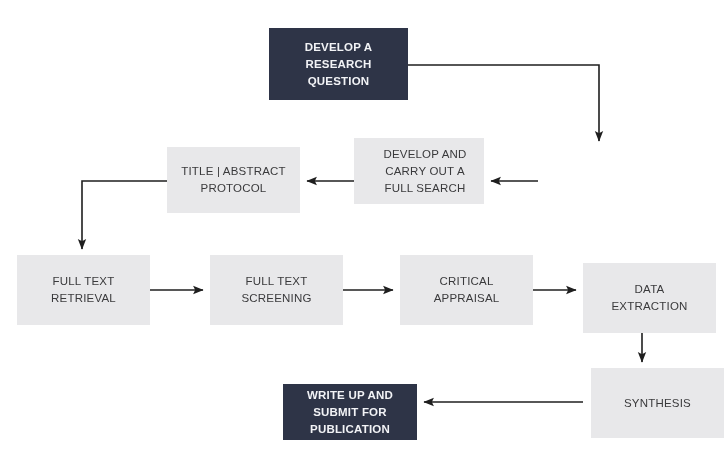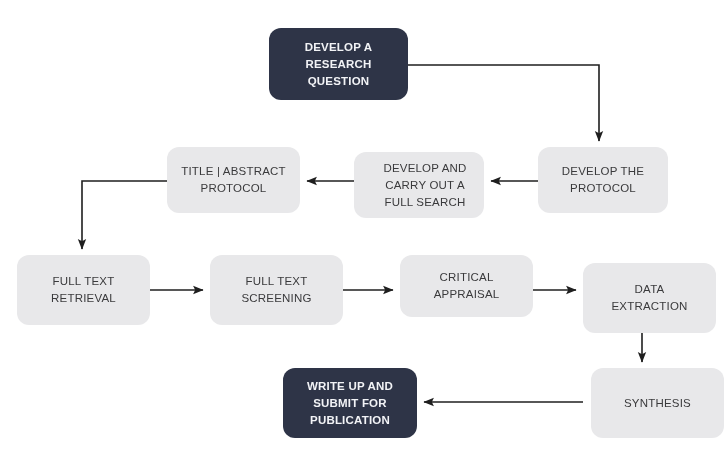--- a/index.html
+++ b/index.html
@@ -23,21 +23,21 @@
     position: absolute;
     left: 0;
     top: 0;
     width: 728px;
     height: 458px;
     pointer-events: none;
   }
   .node {
     position: absolute;
     box-sizing: border-box;
-    border-radius: 12px;
+    border-radius: 0;
     display: flex;
     align-items: center;
     justify-content: center;
     text-align: center;
     letter-spacing: 0.2px;
     z-index: 2;
   }
   .node.light {
     background: #e8e8ea;
     color: #3a3a3c;
@@ -88,59 +88,55 @@
 
     <path d="M583,402 L424,402" fill="none" stroke="#1f1f1f" stroke-width="1.6" marker-end="url(#arrowhead)"></path>
   </svg>
 
   <div class="node dark" style="left: 269px; top: 28px; width: 139px; height: 72px;">
     <span class="node-label">DEVELOP A
 RESEARCH
 QUESTION</span>
   </div>
 
-  <div class="node light" style="left: 538px; top: 147px; width: 130px; height: 66px;">
-    <span class="node-label">DEVELOP THE
-PROTOCOL</span>
-  </div>
 
-  <div class="node light" style="left: 354px; top: 152px; width: 130px; height: 66px; padding-left: 12px;">
+  <div class="node light" style="left: 354px; top: 138px; width: 130px; height: 66px; padding-left: 12px;">
     <span class="node-label">DEVELOP AND
 CARRY OUT A
 FULL SEARCH</span>
   </div>
 
   <div class="node light" style="left: 167px; top: 147px; width: 133px; height: 66px;">
     <span class="node-label">TITLE | ABSTRACT
 PROTOCOL</span>
   </div>
 
   <div class="node light" style="left: 17px; top: 255px; width: 133px; height: 70px;">
     <span class="node-label">FULL TEXT
 RETRIEVAL</span>
   </div>
 
   <div class="node light" style="left: 210px; top: 255px; width: 133px; height: 70px;">
     <span class="node-label">FULL TEXT
 SCREENING</span>
   </div>
 
-  <div class="node light" style="left: 400px; top: 255px; width: 133px; height: 62px;">
+  <div class="node light" style="left: 400px; top: 255px; width: 133px; height: 70px;">
     <span class="node-label">CRITICAL
 APPRAISAL</span>
   </div>
 
   <div class="node light" style="left: 583px; top: 263px; width: 133px; height: 70px;">
     <span class="node-label">DATA
 EXTRACTION</span>
   </div>
 
   <div class="node light" style="left: 583px; top: 368px; width: 133px; height: 70px; margin-left: 8px;">
     <span class="node-label">SYNTHESIS</span>
   </div>
 
-  <div class="node dark" style="left: 283px; top: 368px; width: 134px; height: 70px;">
+  <div class="node dark" style="left: 283px; top: 384px; width: 134px; height: 56px;">
     <span class="node-label">WRITE UP AND
 SUBMIT FOR
 PUBLICATION</span>
   </div>
 
 </div>
 
 </body></html>

